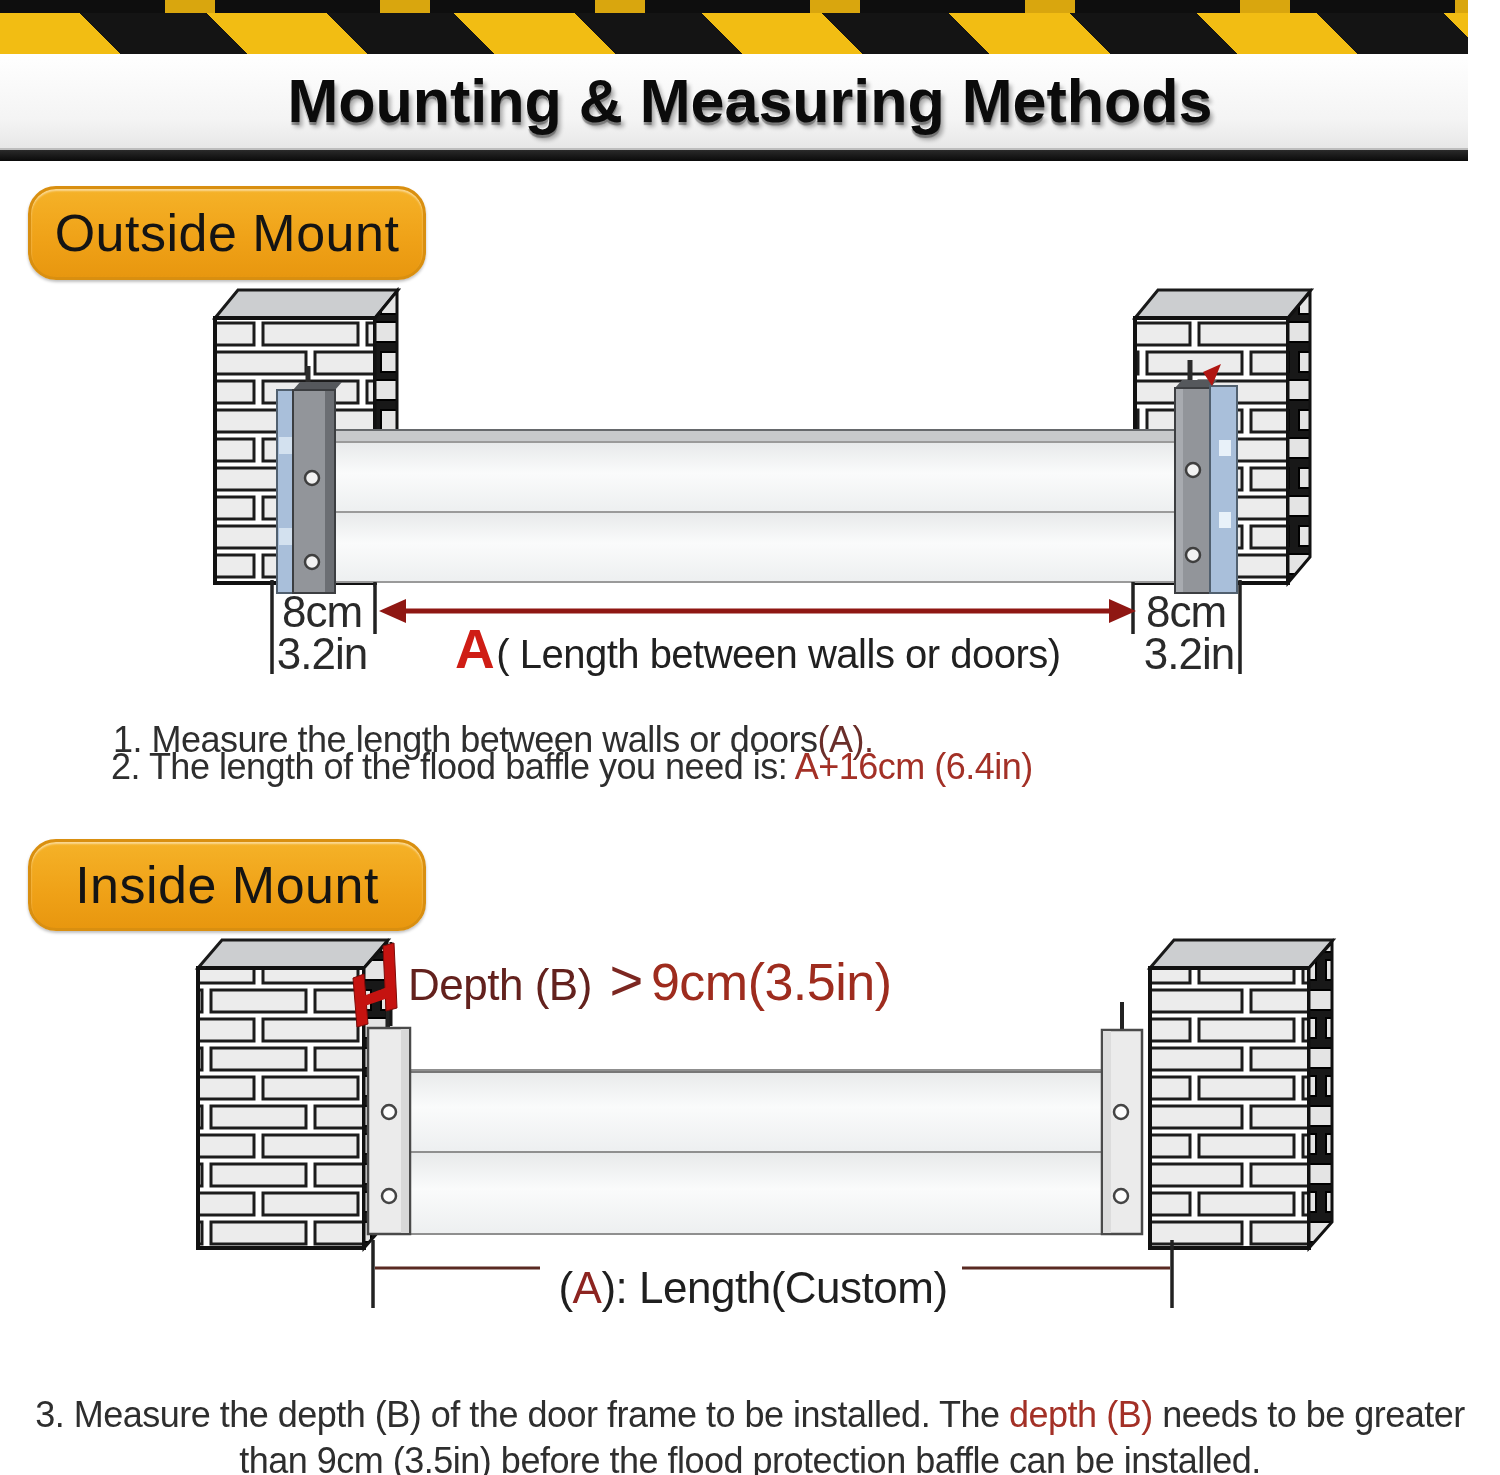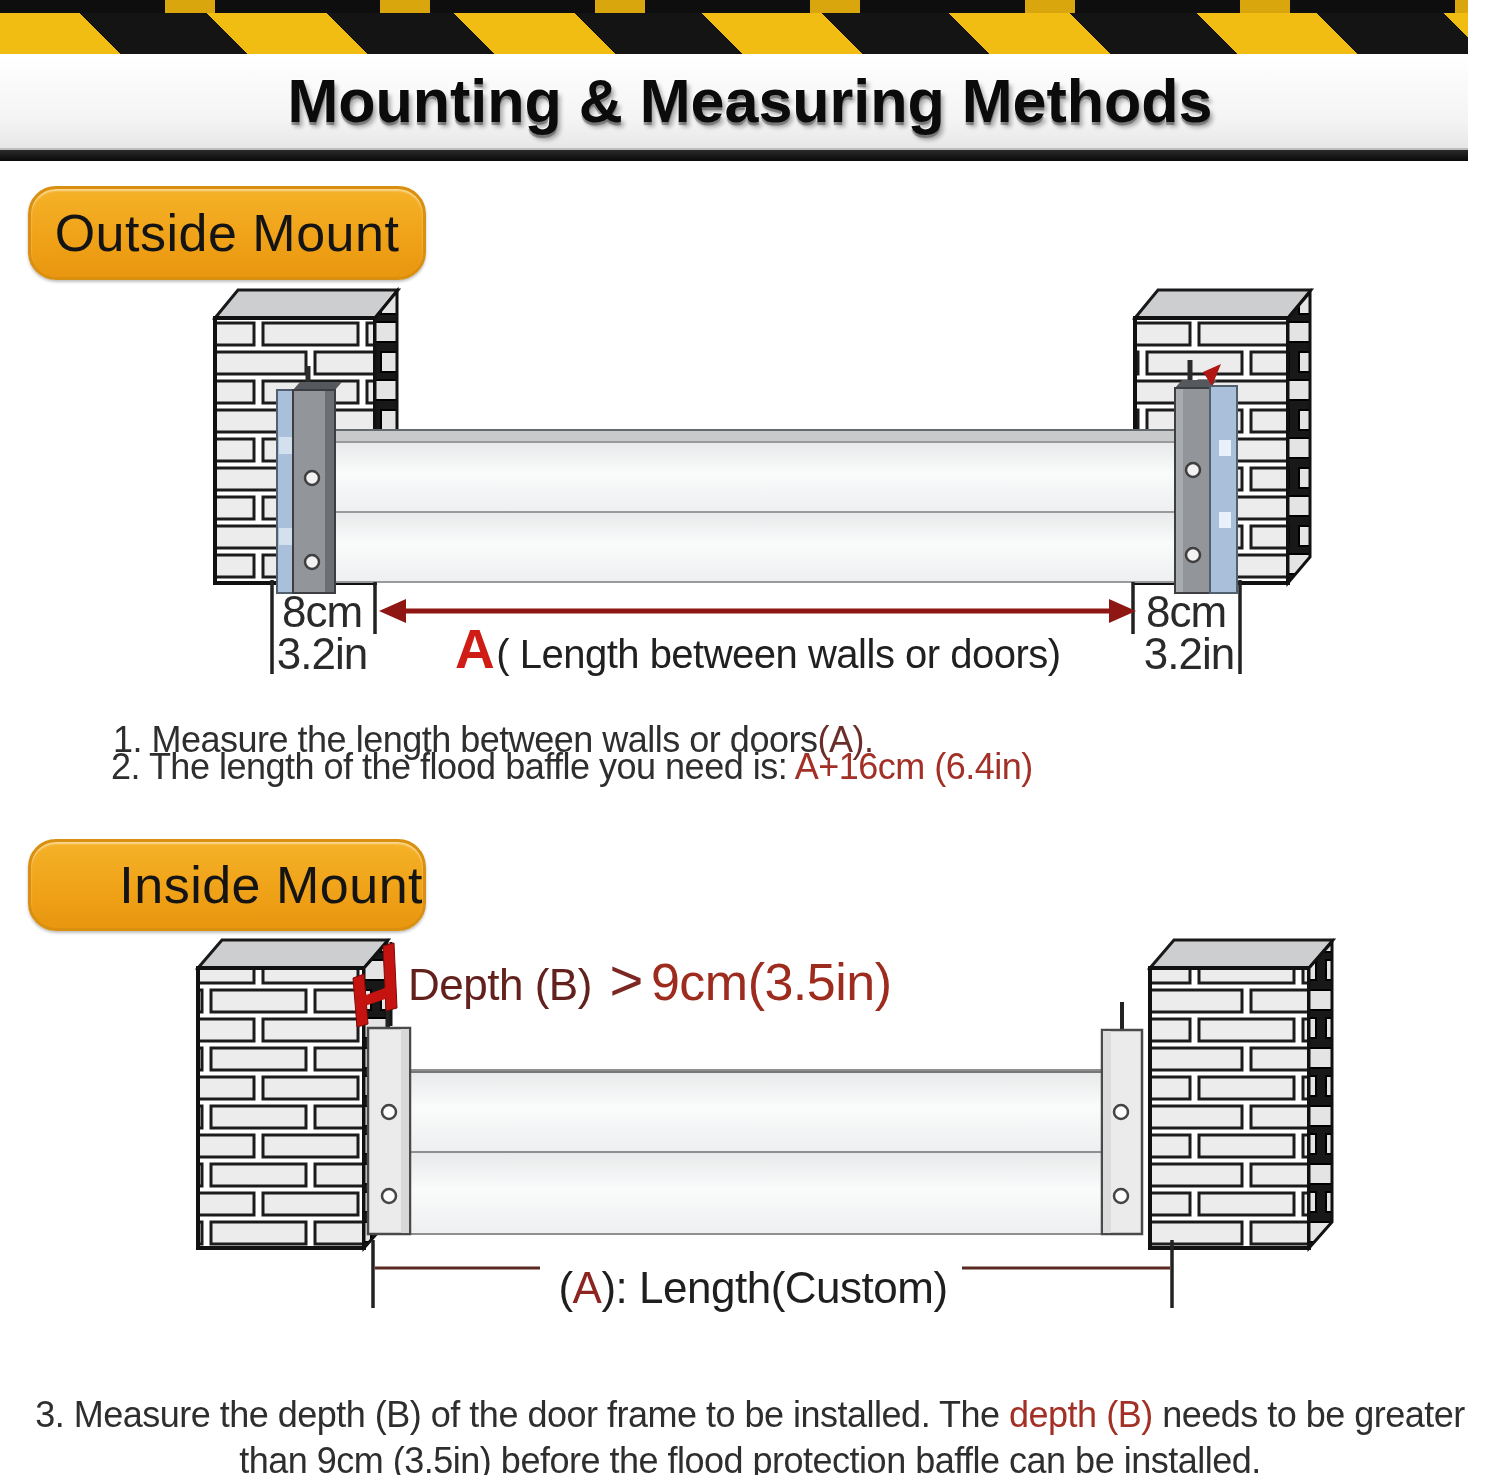--- a/index.html
+++ b/index.html
@@ -18,21 +18,21 @@
     text-shadow:-1px -1px 0 rgba(255,255,255,.65), 0 3px 1px rgba(0,0,0,.35), 3px 5px 4px rgba(0,0,0,.30);}
   .black-bar{position:absolute;left:0;top:150px;width:1500px;height:11px;
     background:linear-gradient(180deg,#2a2a2a,#0a0a0a);}
 
   
   .badge{position:absolute;left:28px;border-radius:28px;
     background:linear-gradient(180deg,#f5b228 0%,#efa117 60%,#e8970f 100%);
     border:3px solid #d98f10;box-shadow:inset 0 2px 2px rgba(255,255,255,.5), 0 2px 3px rgba(0,0,0,.25);
     display:flex;align-items:center;justify-content:center;}
   .badge-outside{top:186px;width:392px;height:88px;}
-  .badge-inside{top:839px;width:392px;height:86px;justify-content:flex-end;}
+  .badge-inside{top:839px;width:392px;height:86px;}
   .badge-text{font-size:52px;color:#141414;letter-spacing:0.5px;}
 
   
   .svg-outside{position:absolute;left:0;top:280px;width:1500px;height:420px;}
   .svg-inside{position:absolute;left:0;top:930px;width:1500px;height:400px;}
 
   
   .step{position:absolute;font-size:36px;letter-spacing:-0.5px;color:#2e2e2e;margin:0;}
   .out-step1{left:113px;top:719px;}
   .out-step2{left:111px;top:746px;}

